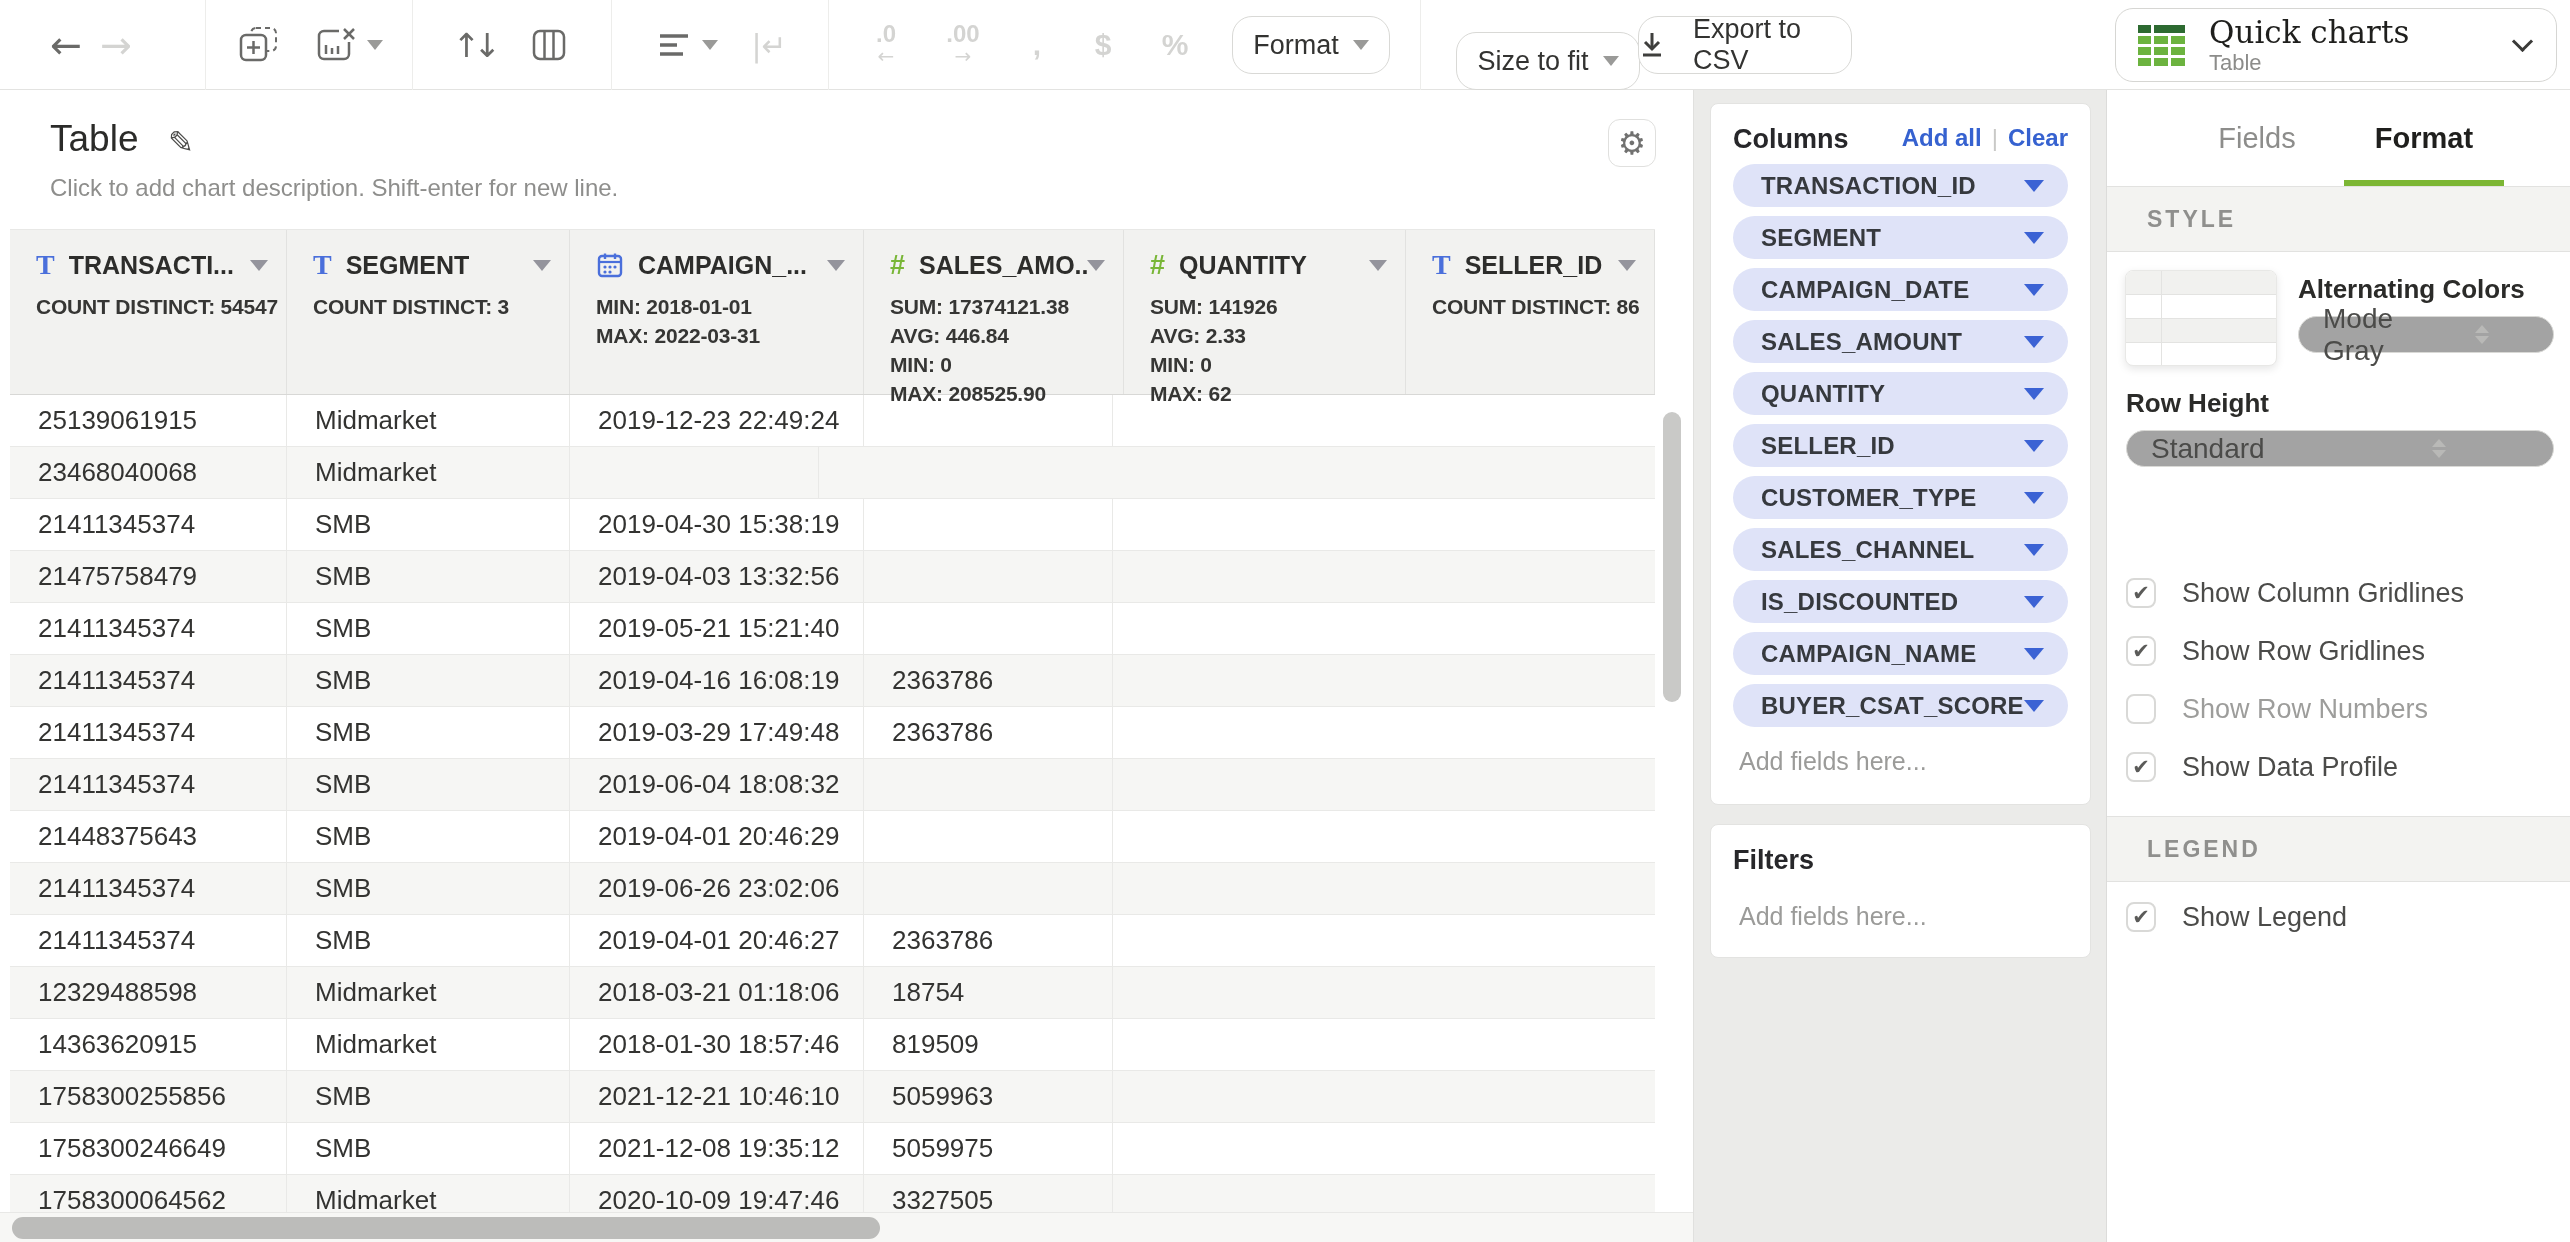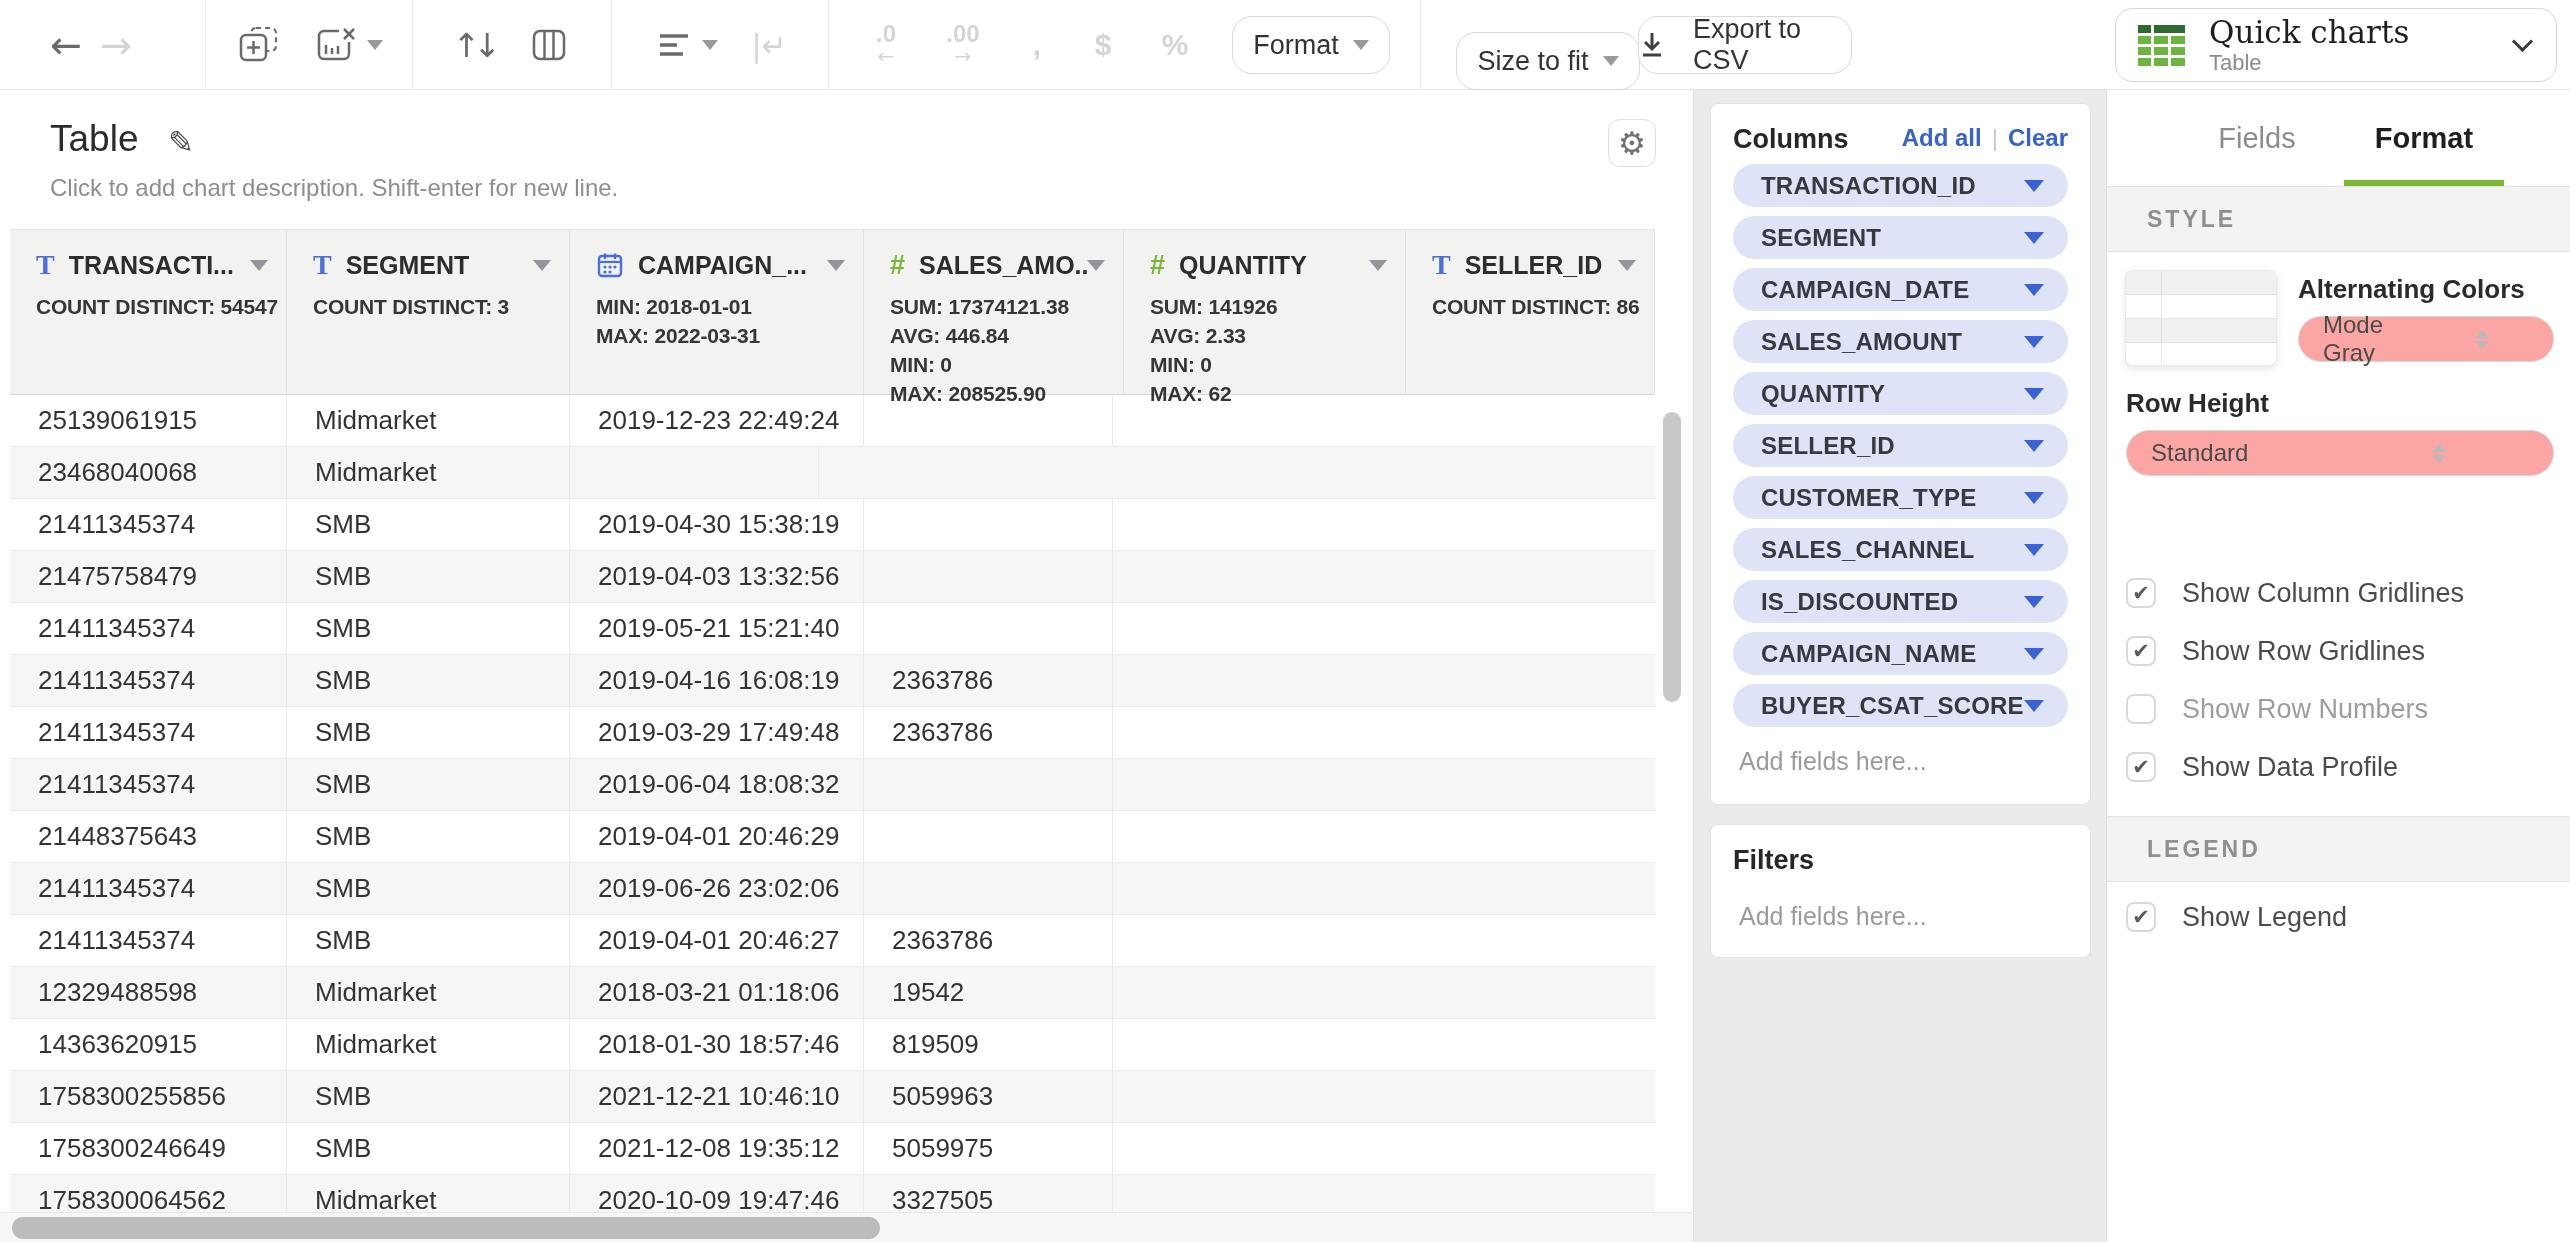--- a/index.html
+++ b/index.html
@@ -104,23 +104,23 @@
   .tab { position:absolute; top:0; height:96px; display:flex; align-items:center; justify-content:center;
          font-size:29px; cursor:pointer; }
   .tab-fields { left:90px; width:120px; color:#8d8d8b; }
   .tab-format { left:250px; width:134px; color:#1f1f1d; font-weight:bold; }
   .tab-underline { position:absolute; left:237px; top:90px; width:160px; height:6px; background:#7cb634; }
   .band { position:absolute; left:0; width:464px; height:66px; background:#f3f3f1;
           border-top:1px solid #e2e2e0; border-bottom:1px solid #e2e2e0; display:flex;
           align-items:center; padding-left:40px; font-size:23px; font-weight:bold;
           letter-spacing:3px; color:#8f8f8d; }
   .panel-label { position:absolute; font-size:26px; font-weight:bold; color:#2b2b29; }
-  .select { position:absolute; height:46px; border:1.5px solid #d9d9d6; border-radius:23px;
-            background:#fca5a5; display:flex; align-items:center; padding:0 18px 0 24px;
-            font-size:24px; color:#4b4b49; cursor:pointer; }
+  .select { position:absolute; height:37px; border:1.5px solid #d9d9d6; border-radius:23px;
+            background:#a3a3a3; display:flex; align-items:center; padding:0 18px 0 24px;
+            font-size:28px; color:#4b4b49; cursor:pointer; }
   .select span { flex:1; }
   .stepper { display:flex; flex-direction:column; gap:3px; align-items:center; }
   .stepper i { width:0; height:0; border-left:7px solid transparent; border-right:7px solid transparent; }
   .stepper .up { border-bottom:8px solid #b9b9b7; }
   .stepper .down { border-top:8px solid #b9b9b7; }
   .preview { position:absolute; left:18px; top:180px; width:152px; height:96px; background:#fff;
              border:1px solid #e8e8e6; border-radius:8px; box-shadow:0 3px 8px rgba(0,0,0,0.10);
              overflow:hidden; }
   .pv-row { height:24px; border-bottom:1px solid #e3e3e1; display:flex; }
   .pv-row:nth-child(odd) { background:#f1f1ef; }
@@ -445,21 +445,21 @@
             <div class="td right" style="width: 260px;">1.9</div>
             <div class="td right" style="width: 282px;">3</div>
             <div class="td" style="width: 249px;">2363786</div>
           </div>
           <div class="tr alt">
             <div class="td" style="width: 277px;">12329488598</div>
             <div class="td" style="width: 283px;">Midmarket</div>
             <div class="td" style="width: 294px;">2018-03-21 01:18:06</div>
             <div class="td right" style="width: 260px;">101.5333</div>
             <div class="td right" style="width: 282px;">2</div>
-            <div class="td" style="width: 249px;">19542</div>
+            <div class="td" style="width: 249px;">18754</div>
           </div>
           <div class="tr">
             <div class="td" style="width: 277px;">14363620915</div>
             <div class="td" style="width: 283px;">Midmarket</div>
             <div class="td" style="width: 294px;">2018-01-30 18:57:46</div>
             <div class="td right" style="width: 260px;">16.8667</div>
             <div class="td right" style="width: 282px;">5</div>
             <div class="td" style="width: 249px;">819509</div>
           </div>
           <div class="tr alt">

